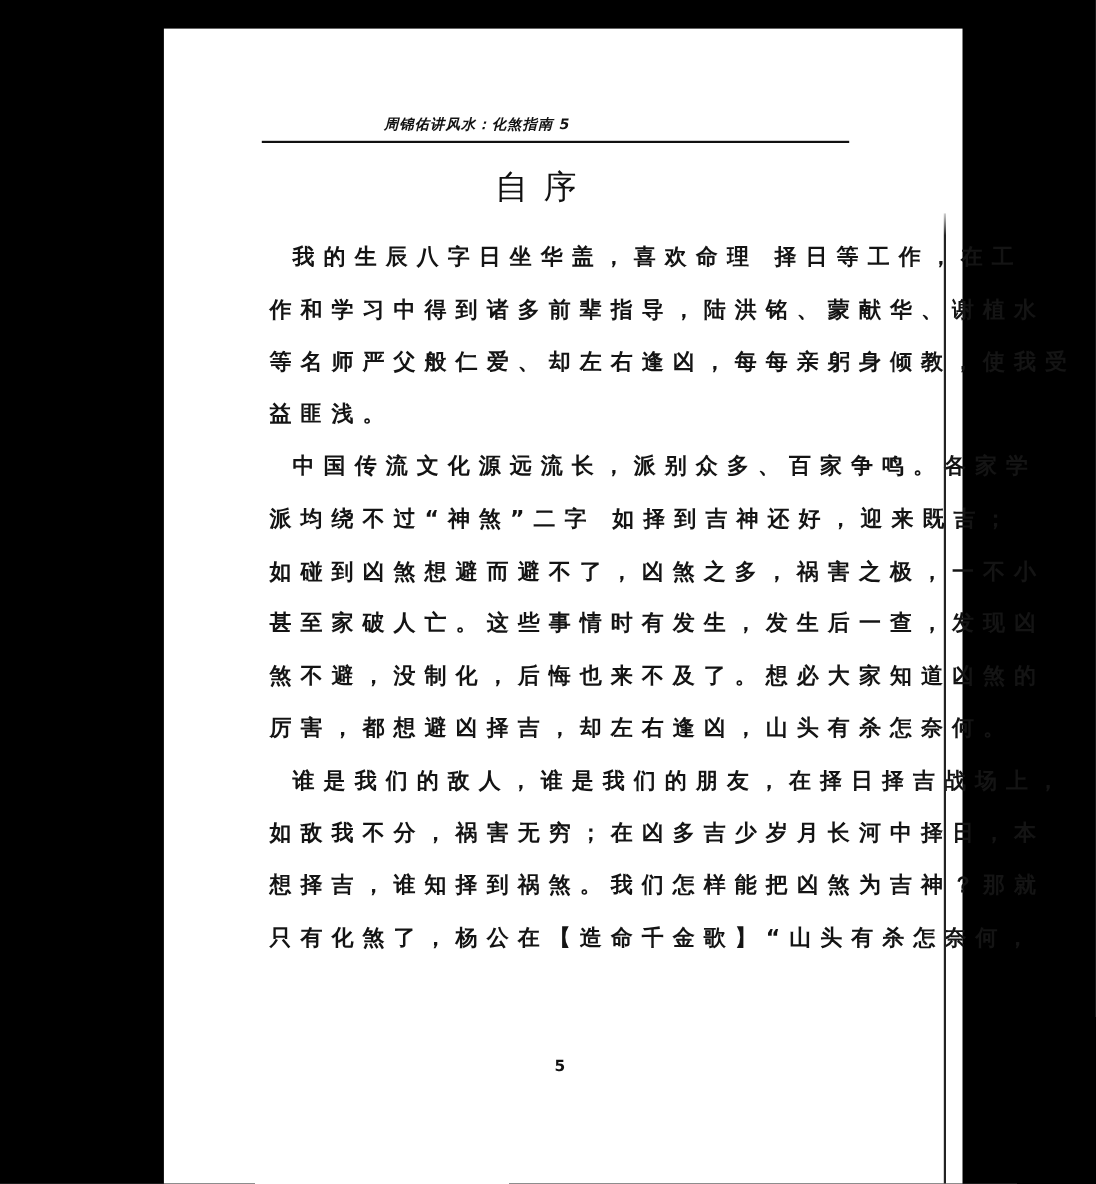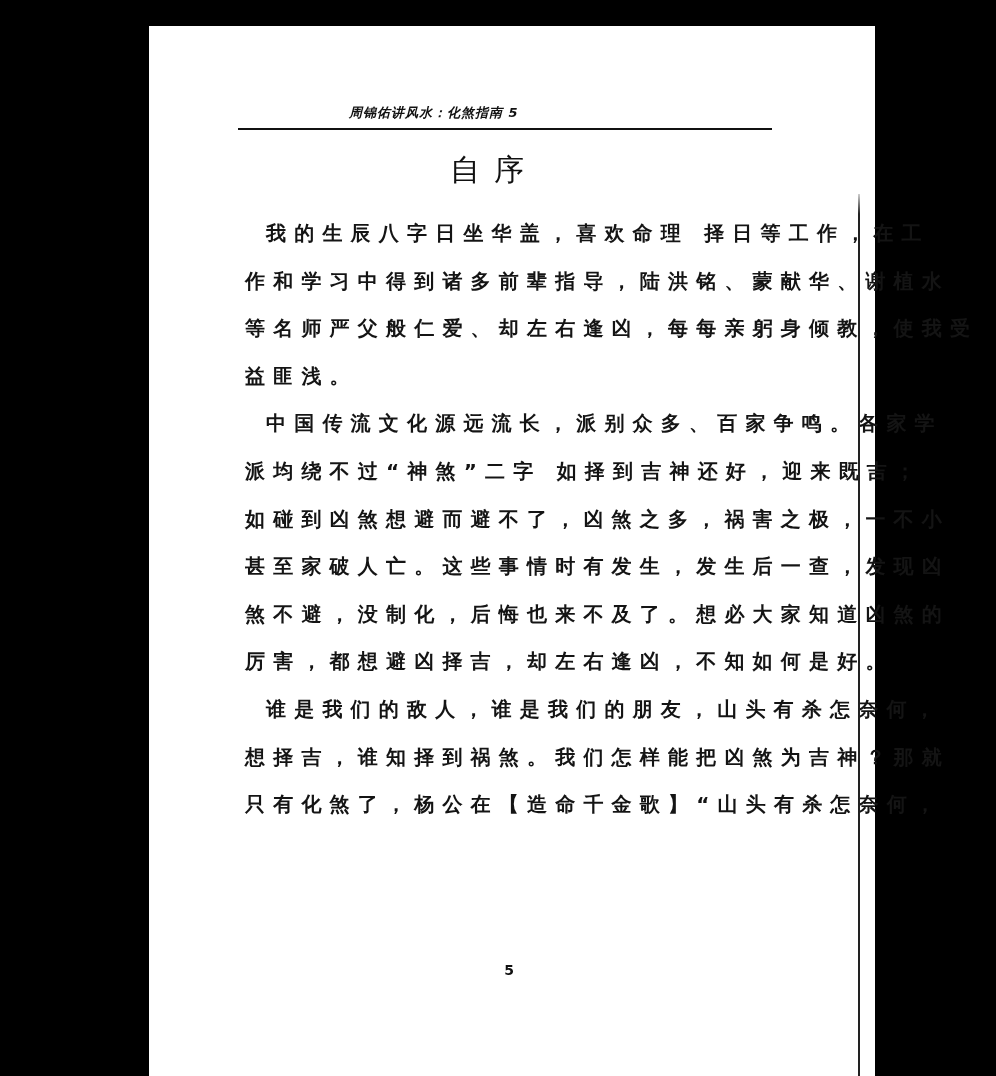--- a/index.html
+++ b/index.html
@@ -110,22 +110,23 @@
     <div class="body-text">
       <div class="line indent">我的生辰八字日坐华盖，喜欢命理 择日等工作，在工</div>
       <div class="line">作和学习中得到诸多前辈指导，陆洪铭、蒙献华、谢植水</div>
       <div class="line">等名师严父般仁爱、却左右逢凶，每每亲躬身倾教，使我受</div>
       <div class="line">益匪浅。</div>
       <div class="line indent">中国传流文化源远流长，派别众多、百家争鸣。各家学</div>
       <div class="line">派均绕不过“神煞”二字 如择到吉神还好，迎来既吉；</div>
       <div class="line">如碰到凶煞想避而避不了，凶煞之多，祸害之极，一不小</div>
       <div class="line">甚至家破人亡。这些事情时有发生，发生后一查，发现凶</div>
       <div class="line">煞不避，没制化，后悔也来不及了。想必大家知道凶煞的</div>
-      <div class="line">厉害，都想避凶择吉，却左右逢凶，不知如何是好。</div>
-      <div class="line indent">谁是我们的敌人，谁是我们的朋友，山头有杀怎奈何，</div>
+      <div class="line">厉害，都想避凶择吉，却左右逢凶，山头有杀怎奈何。</div>
+      <div class="line indent">谁是我们的敌人，谁是我们的朋友，在择日择吉战场上，</div>
+      <div class="line">如敌我不分，祸害无穷；在凶多吉少岁月长河中择日，本</div>
       <div class="line">想择吉，谁知择到祸煞。我们怎样能把凶煞为吉神？那就</div>
       <div class="line">只有化煞了，杨公在【造命千金歌】“山头有杀怎奈何，</div>
     </div>
 
     <div class="right-rule"></div>
 
     <div class="page-number">5</div>
   </div>
 </div>
 

